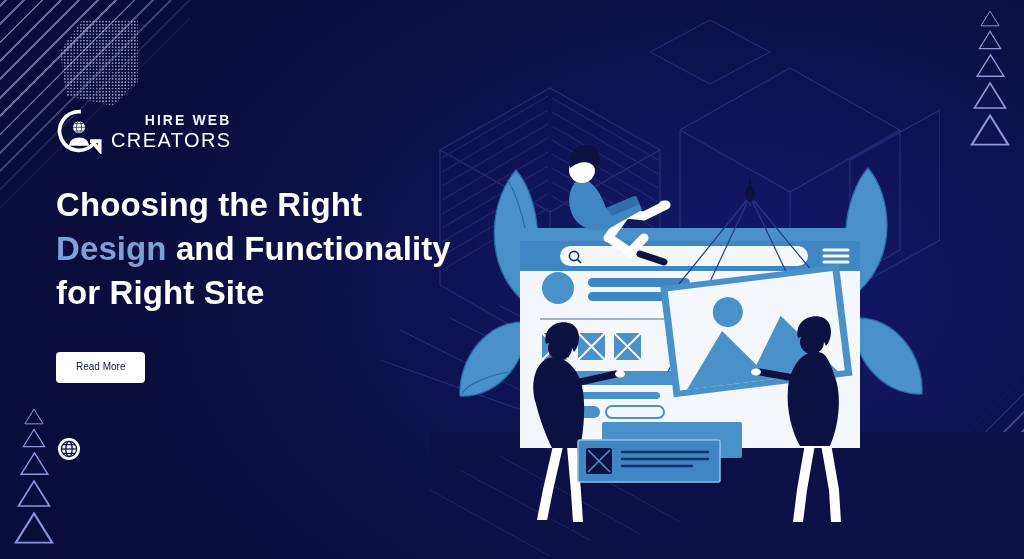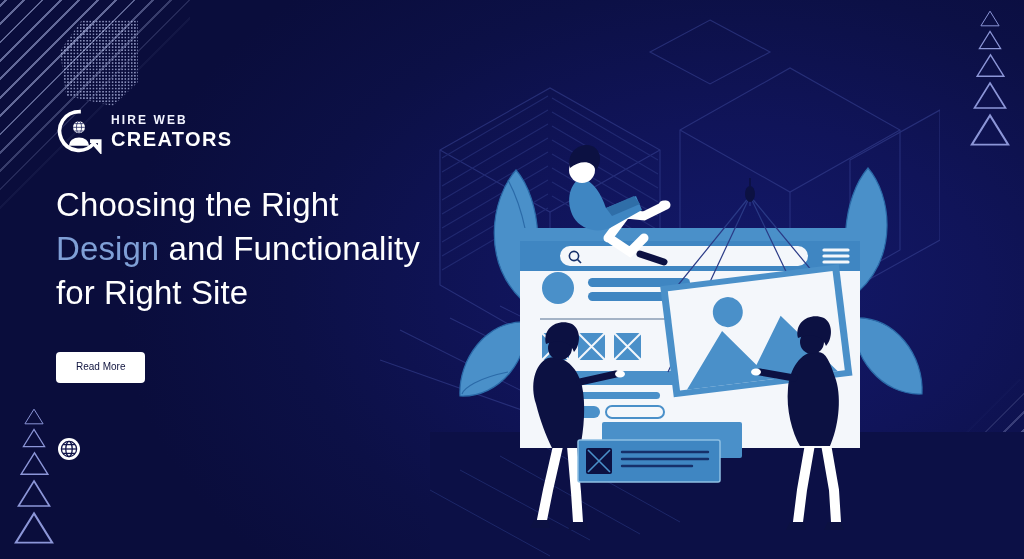--- a/index.html
+++ b/index.html
@@ -67,32 +67,33 @@
   
   #iso-bg { position:absolute; top:0; left:380px; width:560px; height:420px; opacity:.55; }
 
   
   #content { position:absolute; top:0; left:0; width:470px; height:559px; }
 
   #logo { position:absolute; top:108px; left:56px; display:flex; align-items:center; gap:9px; }
   #logo-mark { width:46px; height:46px; flex:0 0 auto; }
   .logo-words { display:flex; flex-direction:column; line-height:1; }
   #logo-top {
-    color:#f2f4ff; font-size:12px; letter-spacing:2.1px; font-weight:600;
+    color:#f2f4ff; font-size:14px; letter-spacing:2.1px; font-weight:600;
     margin-bottom:3px;
+    text-align:right;
   }
   #logo-bottom {
-    color:#ffffff; font-size:20px; letter-spacing:1.4px; font-weight:700;text-align:right;
+    color:#ffffff; font-size:20px; letter-spacing:1.4px; font-weight:400;text-align:right;
   }
 
   #headline {
     position:absolute; top:183px; left:56px; width:420px;
     color:#ffffff;
     font-size:33px;
-    font-weight:400;
+    font-weight:700;
     line-height:1.33;
     letter-spacing:.1px;
   }
   #headline .accent { color:#7f9fd6; }
 
   #read-more {
     position:absolute; top:352px; left:56px;
     background:#ffffff;
     color:#10143f;
     border:none;

